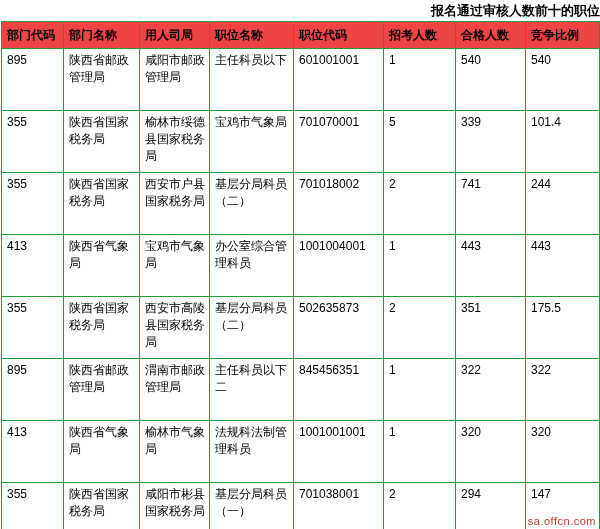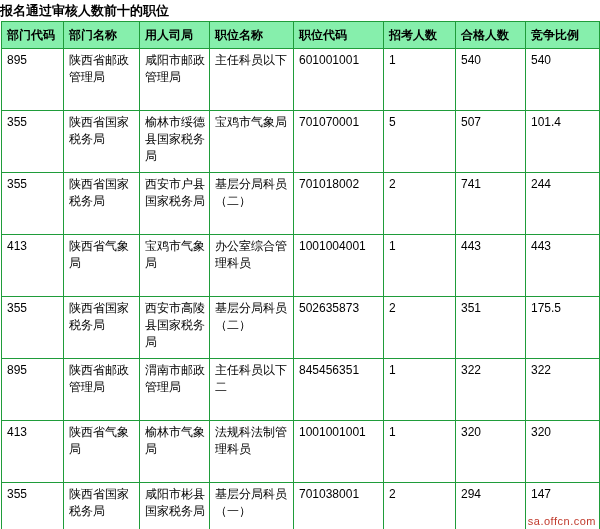--- a/index.html
+++ b/index.html
@@ -13,21 +13,21 @@
     font-family: "Liberation Sans", "DejaVu Sans", sans-serif;
     color: #000000;
     overflow: hidden;
   }
   .page {
     position: relative;
     width: 600px;
     height: 529px;
   }
   .title {
-    text-align: left;
+    text-align: right;
     font-size: 13px;
     font-weight: bold;
     line-height: 20px;
     padding-top: 1px;
     letter-spacing: 0px;
     color: #000;
   }
   table.data {
     border-collapse: collapse;
     width: 598px;
@@ -39,21 +39,21 @@
     padding: 3px 4px 3px 5px;
     font-size: 12px;
     line-height: 17px;
     vertical-align: top;
     text-align: left;
     word-break: break-all;
     color: #000;
   }
   table.data th {
     font-weight: bold;
-    background: #86efac;
+    background: #ef4444;
     height: 22px;
     vertical-align: middle;
     padding-top: 2px;
     padding-bottom: 2px;
   }
   table.data tr.datarow td {
     height: 55px;
   }
   
   col.c0 { width: 62px; }
@@ -116,21 +116,21 @@
         <td>540</td>
         <td>540</td>
       </tr>
       <tr class="datarow">
         <td>355</td>
         <td>陕西省国家税务局</td>
         <td>榆林市绥德县国家税务局</td>
         <td>宝鸡市气象局</td>
         <td>701070001</td>
         <td>5</td>
-        <td>507</td>
+        <td>339</td>
         <td>101.4</td>
       </tr>
       <tr class="datarow">
         <td>355</td>
         <td>陕西省国家税务局</td>
         <td>西安市户县国家税务局</td>
         <td>基层分局科员（二）</td>
         <td>701018002</td>
         <td>2</td>
         <td>741</td>

